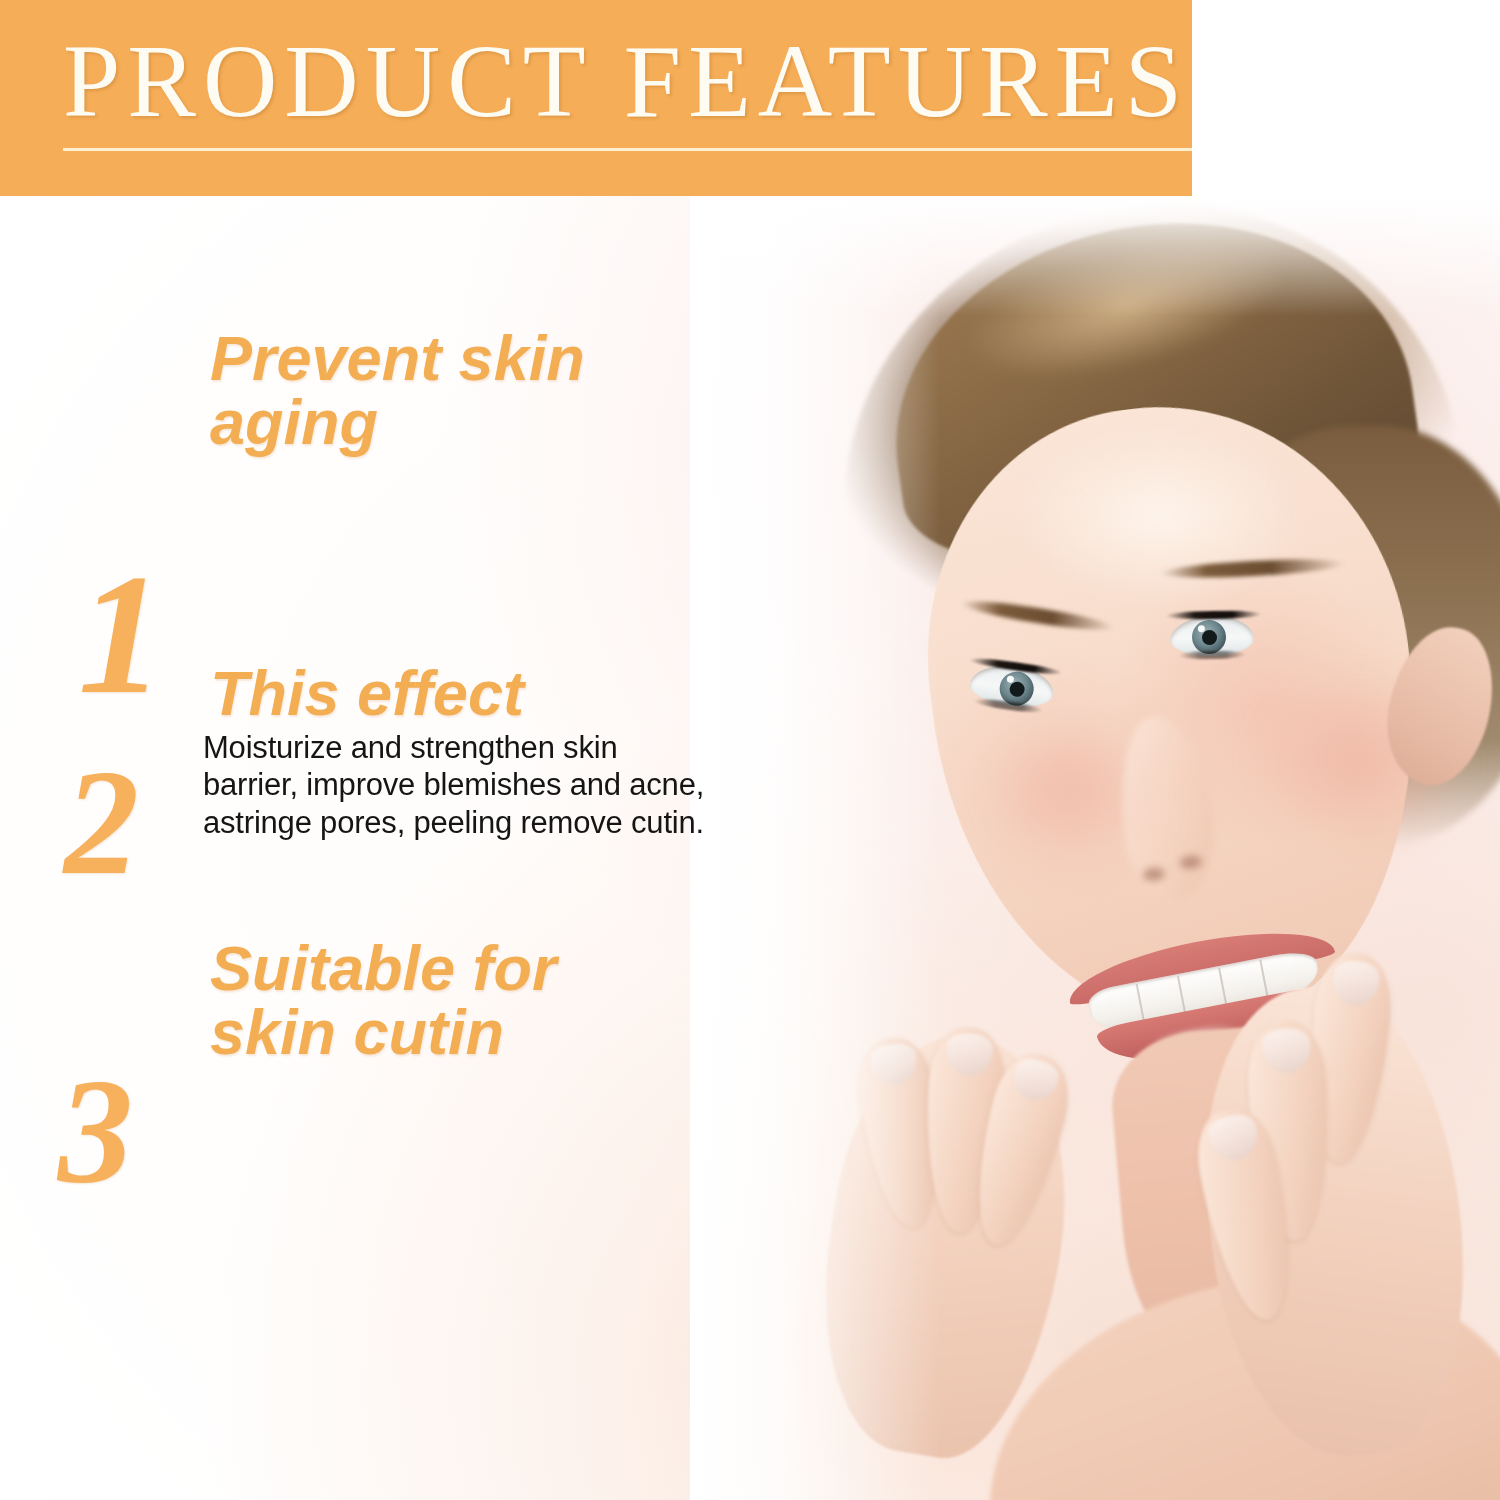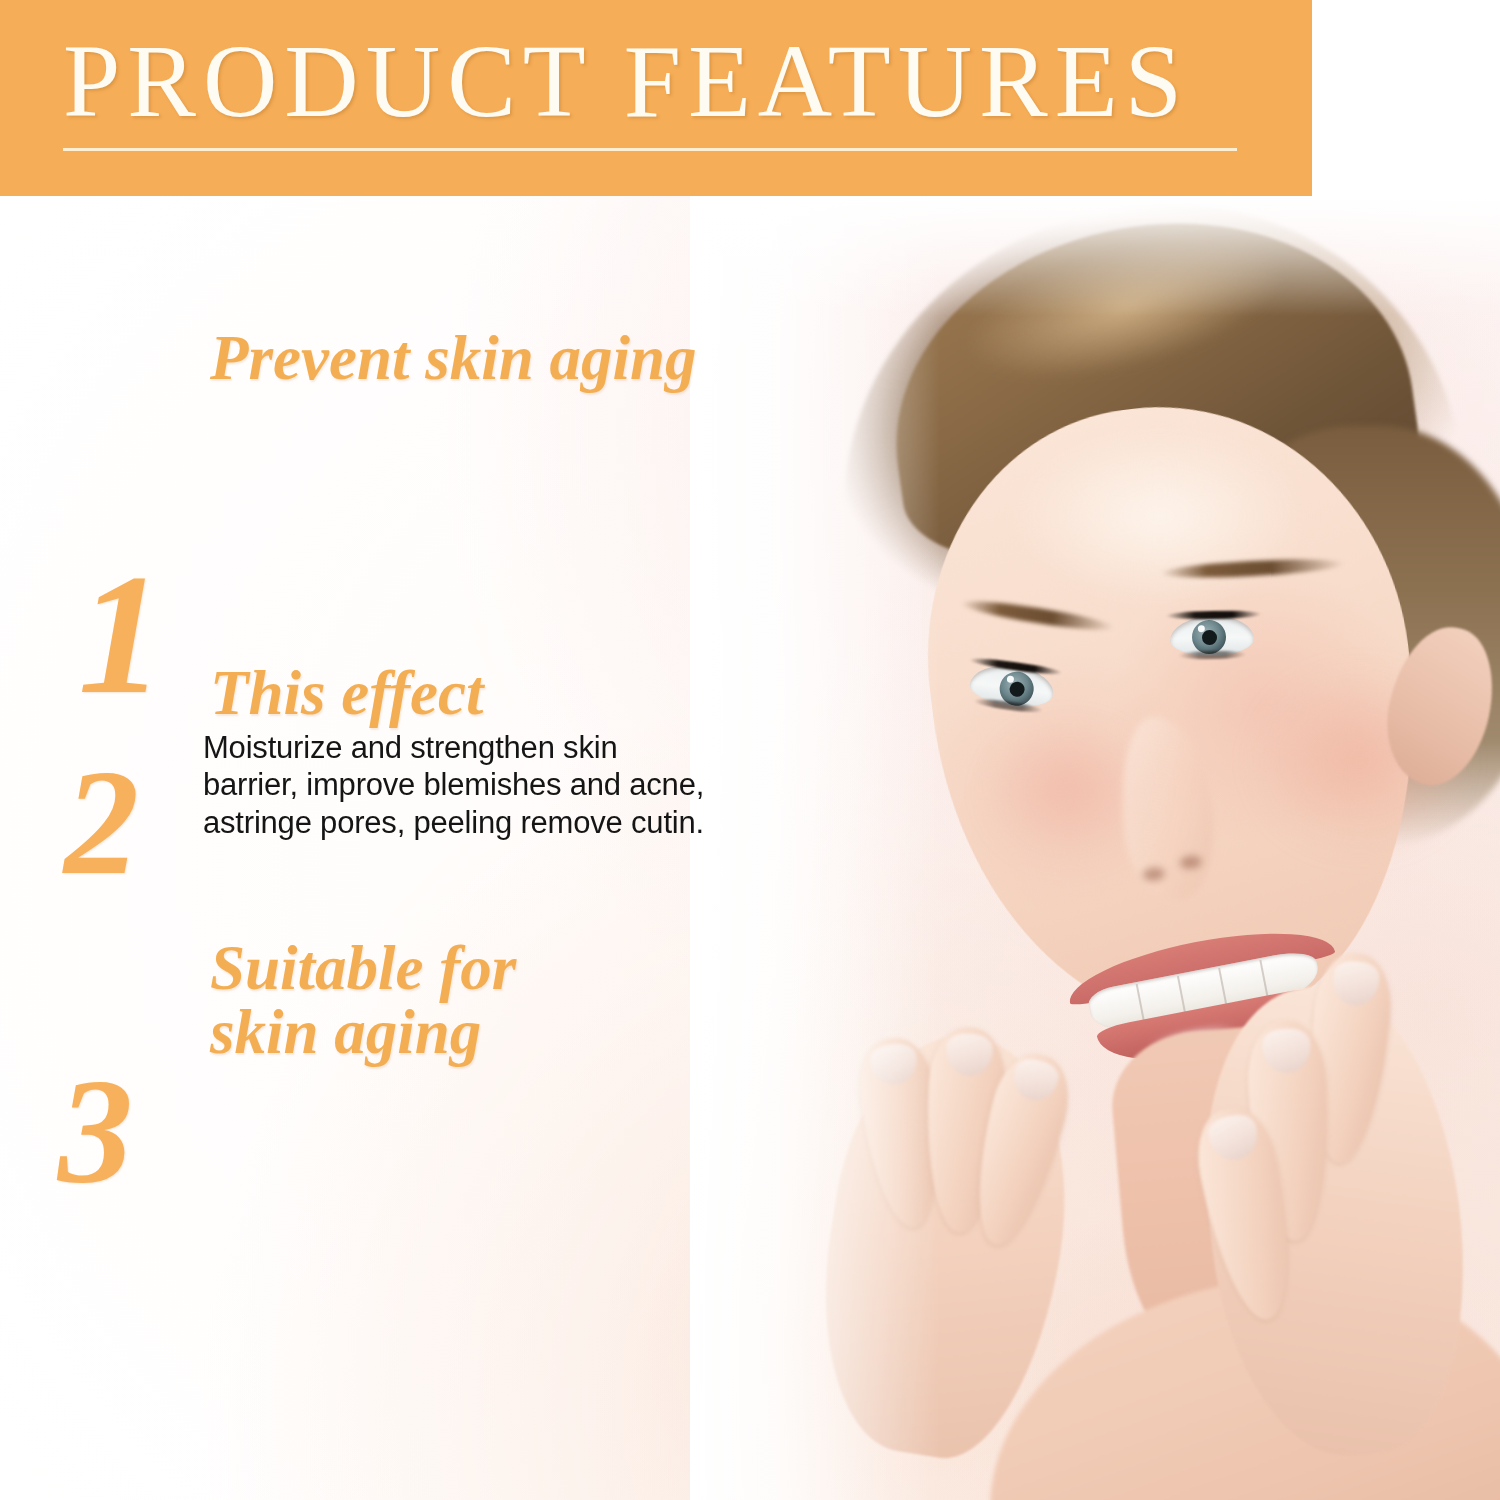--- a/index.html
+++ b/index.html
@@ -20,21 +20,21 @@
       radial-gradient(circle at 78% 18%, rgba(248,226,222,.85) 0%, rgba(255,255,255,0) 46%),
       radial-gradient(circle at 96% 62%, rgba(247,224,214,.80) 0%, rgba(255,255,255,0) 42%),
       radial-gradient(circle at 62% 92%, rgba(250,228,216,.85) 0%, rgba(255,255,255,0) 48%),
       radial-gradient(circle at 88% 96%, rgba(246,222,210,.75) 0%, rgba(255,255,255,0) 40%),
       radial-gradient(circle at 50% 50%, rgba(255,252,250,1) 0%, rgba(255,255,255,1) 100%);
   }
   .bokeh{position:absolute;border-radius:50%;pointer-events:none;}
 
   
   .header-band{
-    position:absolute;left:0;top:0;width:1312px;height:196px;
+    position:absolute;left:0;top:0;width:1192px;height:196px;
     background:#f6ad57;
     overflow:hidden;
   }
   .header-title{
     position:absolute;left:63px;top:30px;
     font-family:"Liberation Serif", serif;
     font-size:103px;
     line-height:1;
     letter-spacing:7px;
     color:#fdfbf2;
@@ -55,21 +55,21 @@
     position:absolute;
     font-family:"Liberation Serif", serif;
     font-style:italic;
     font-weight:700;
     color:#f7b05b;
     line-height:1;
     text-shadow:1px 1px 2px rgba(215,160,95,.25);
   }
   .feature-body{position:absolute;left:203px;width:540px;}
   .feature-title{
-    font-family:Liberation Serif, serif;
+    font-family:Liberation Sans, sans-serif;
     font-style:italic;
     font-weight:700;
     font-size:63px;
     line-height:1.02;
     color:#f3ae54;
     margin:0 0 4px 7px;
     text-shadow:1px 2px 2px rgba(212,160,110,.22);
     white-space:pre-line;
   }
   .feature-text{
@@ -407,18 +407,18 @@
         <div class="feature-text">Moisturize and strengthen skin
 barrier, improve blemishes and acne,
 astringe pores, peeling remove cutin.</div>
       </div>
     </div>
 
     <div class="feature" id="f3">
       <div class="feature-num">3</div>
       <div class="feature-body">
         <div class="feature-title">Suitable for
-skin aging</div>
+skin cutin</div>
       </div>
     </div>
 
   </div>
 </div>
 
 </body></html>

